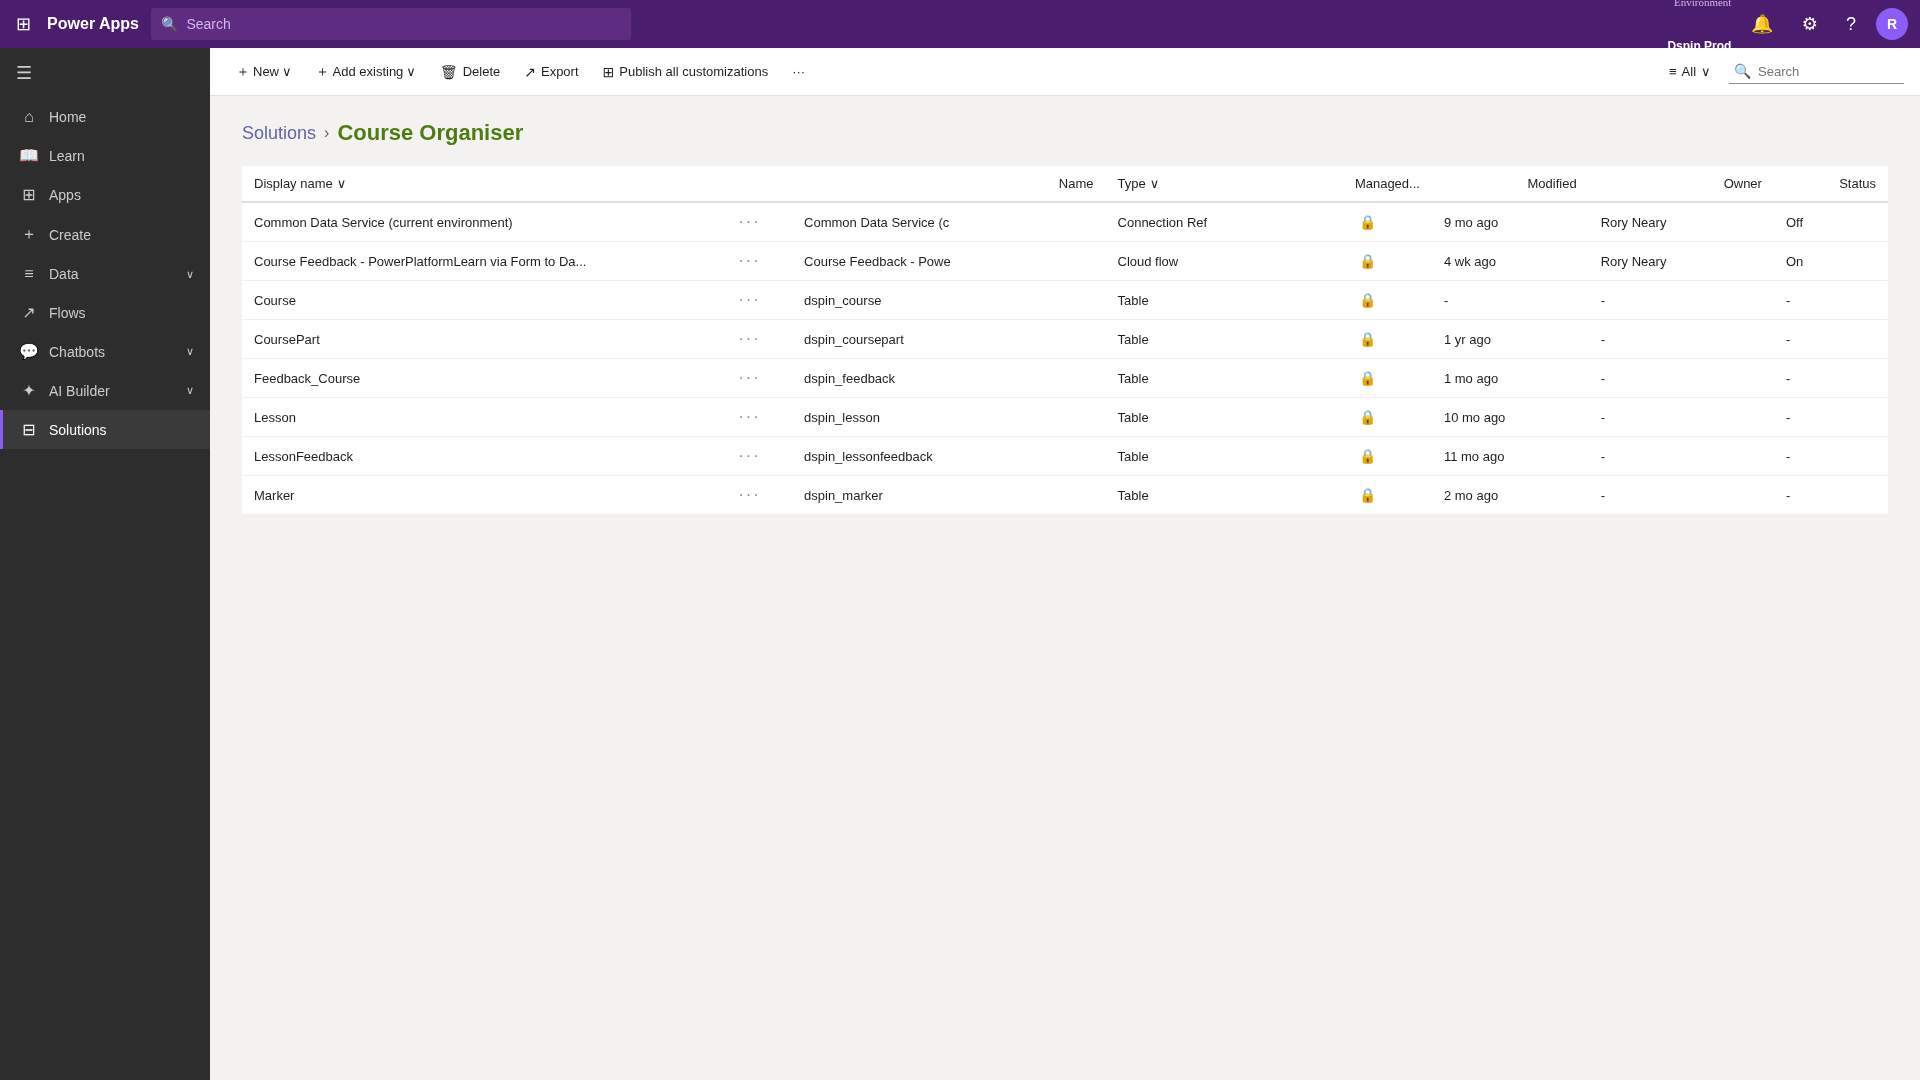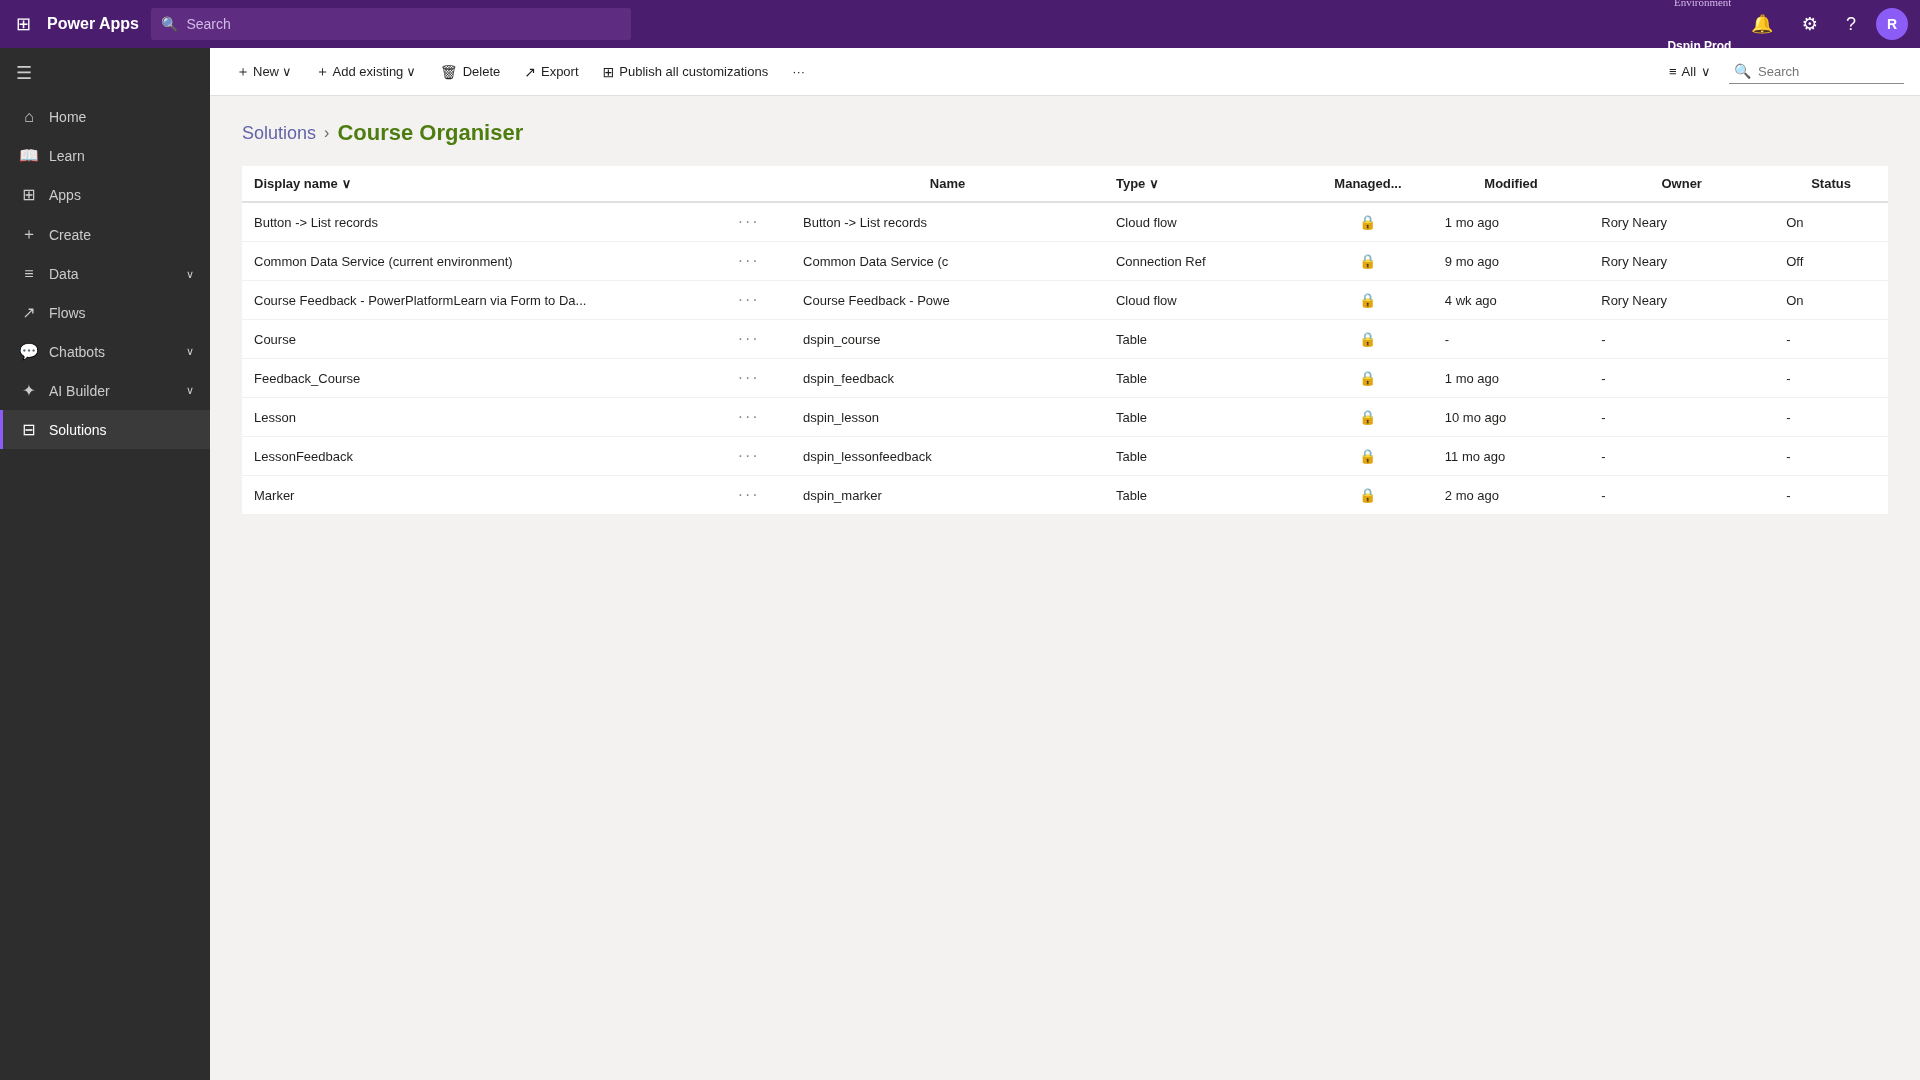--- a/index.html
+++ b/index.html
@@ -125,21 +125,21 @@
     
     .breadcrumb { display: flex; align-items: center; gap: 8px; margin-bottom: 20px; }
     .breadcrumb .bc-link { color: #6264a7; font-size: 18px; cursor: pointer; }
     .breadcrumb .bc-sep { color: #666; font-size: 16px; }
     .breadcrumb .bc-current { color: #4d7c0f; font-size: 22px; font-weight: 600; }
 
     
     .data-table { width: 100%; border-collapse: collapse; background: #fff; }
     .data-table thead tr { border-bottom: 2px solid #e0e0e0; }
     .data-table th {
-      text-align: center; padding: 10px 12px; font-size: 13px; font-weight: 700;
+      text-align: right; padding: 10px 12px; font-size: 13px; font-weight: 400;
       color: #201f1e; white-space: nowrap; cursor: pointer; user-select: none;
     }
     .data-table th .th-inner { display: flex; align-items: center; gap: 4px; }
     .data-table td { padding: 10px 12px; font-size: 13px; color: #201f1e; border-bottom: 1px solid #f0f0f0; }
     .more-icon { color: #888; cursor: pointer; letter-spacing: 2px; font-size: 16px; }
     .lock-icon { color: #888; font-size: 14px; }
     .status-on { color: #107c10; }
     .status-off { color: #605e5c; }
     .status-dash { color: #888; }
 
@@ -295,30 +295,20 @@
             </th>
             <th class="col-owner">
               <span>Owner</span>
             </th>
             <th class="col-status">
               <span>Status</span>
             </th>
           </tr>
         </thead>
         <tbody id="table-body">
-        <tr>
-      <td class="col-display">Button -&gt; List records</td>
-      <td class="col-more"><span class="more-icon">···</span></td>
-      <td class="col-name">Button -&gt; List records</td>
-      <td class="col-type">Cloud flow</td>
-      <td class="col-managed"><span class="lock-icon">🔒</span></td>
-      <td class="col-modified">1 mo ago</td>
-      <td class="col-owner">Rory Neary</td>
-      <td class="col-status status-on">On</td>
-    </tr>
             <tr>
       <td class="col-display">Common Data Service (current environment)</td>
       <td class="col-more"><span class="more-icon">···</span></td>
       <td class="col-name">Common Data Service (c</td>
       <td class="col-type">Connection Ref</td>
       <td class="col-managed"><span class="lock-icon">🔒</span></td>
       <td class="col-modified">9 mo ago</td>
       <td class="col-owner">Rory Neary</td>
       <td class="col-status status-off">Off</td>
     </tr>
@@ -336,20 +326,30 @@
       <td class="col-display">Course</td>
       <td class="col-more"><span class="more-icon">···</span></td>
       <td class="col-name">dspin_course</td>
       <td class="col-type">Table</td>
       <td class="col-managed"><span class="lock-icon">🔒</span></td>
       <td class="col-modified">-</td>
       <td class="col-owner">-</td>
       <td class="col-status status-dash">-</td>
     </tr>
             <tr>
+      <td class="col-display">CoursePart</td>
+      <td class="col-more"><span class="more-icon">···</span></td>
+      <td class="col-name">dspin_coursepart</td>
+      <td class="col-type">Table</td>
+      <td class="col-managed"><span class="lock-icon">🔒</span></td>
+      <td class="col-modified">1 yr ago</td>
+      <td class="col-owner">-</td>
+      <td class="col-status status-dash">-</td>
+    </tr>
+            <tr>
       <td class="col-display">Feedback_Course</td>
       <td class="col-more"><span class="more-icon">···</span></td>
       <td class="col-name">dspin_feedback</td>
       <td class="col-type">Table</td>
       <td class="col-managed"><span class="lock-icon">🔒</span></td>
       <td class="col-modified">1 mo ago</td>
       <td class="col-owner">-</td>
       <td class="col-status status-dash">-</td>
     </tr>
             <tr>

